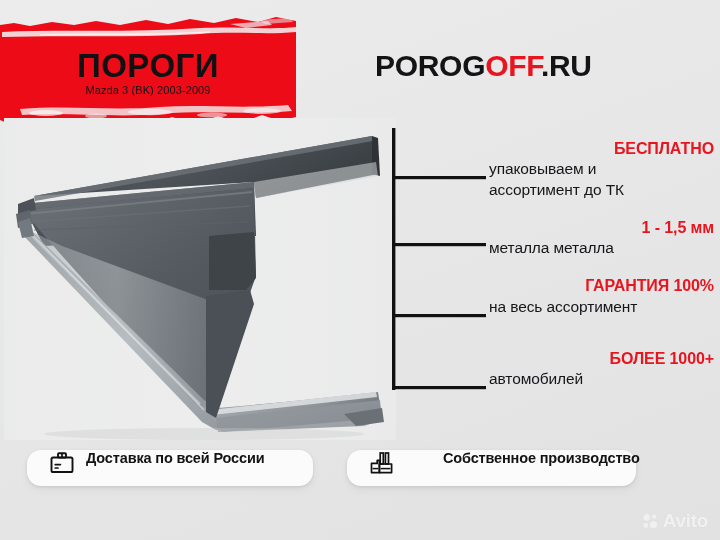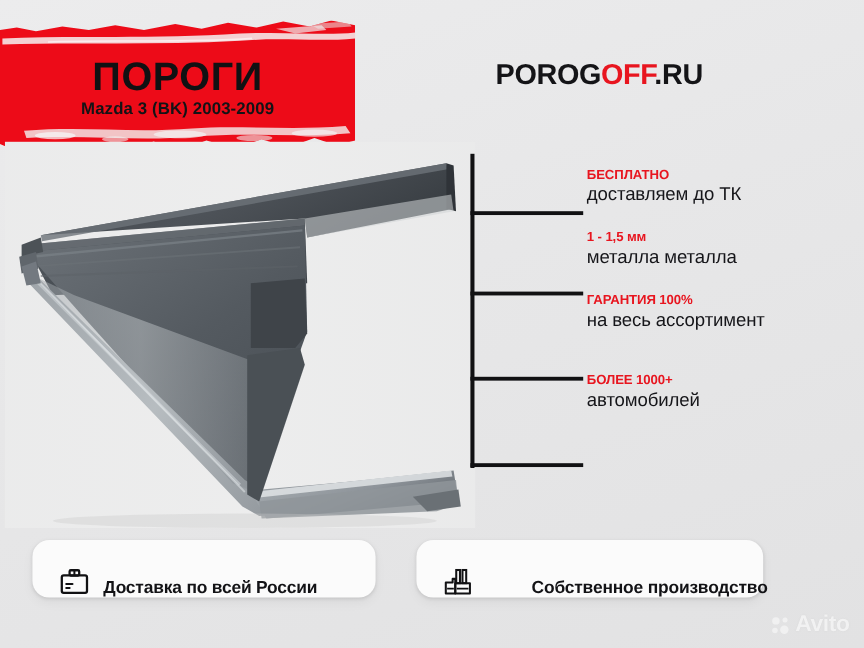--- a/index.html
+++ b/index.html
@@ -33,33 +33,33 @@
   }
   .banner-title {
     font-size: 33px;
     font-weight: 700;
     color: #111113;
     letter-spacing: 0.5px;
     line-height: 1;
     text-align: center;
   }
   .banner-sub {
-    font-size: 14px;
-    font-weight: 700;
+    font-size: 11px;
+    font-weight: 400;
     color: #131316;
     letter-spacing: 0.1px;
     line-height: 1;
     text-align: left;
   }
 
   
   .logo {
     position: absolute;
-    left: 413px; top: 51px;
-    font-size: 24px;
+    left: 375px; top: 51px;
+    font-size: 30px;
     font-weight: 800;
     letter-spacing: -0.3px;
     line-height: 1;
     white-space: nowrap;
     color: #141417;
   }
   .logo .red { color: #e8151f; }
 
   
   .product {
@@ -79,24 +79,25 @@
   .features {
     position: absolute;
     left: 489px; top: 139px;
     width: 225px;
   }
   .feature { margin-bottom: 17px; }
   .feature:last-child { margin-bottom: 0; }
   .f-head {
     color: #e8151f;
     font-weight: 700;
-    font-size: 11px;
+    font-size: 16px;
     line-height: 1.28;
     letter-spacing: -0.1px;
     white-space: nowrap;
+    text-align: right;
   }
   .f-body {
     color: #16161a;
     font-weight: 400;
     font-size: 15.5px;
     line-height: 1.3;
     letter-spacing: -0.1px;
   }
   .f2 { margin-top: 18px; }
   .f3 { margin-top: 18px; }
@@ -104,25 +105,25 @@
 
   
   .badges {
     position: absolute;
     left: 27px; top: 450px;
     width: 666px; height: 48px;
     display: flex;
     gap: 34px;
   }
   .badge {
-    height: 48px;
+    height: 36px;
     background: #fbfbfb;
     border-radius: 14px;
     display: flex;
-    align-items: flex-end;
+    align-items: flex-start;
     gap: 11px;
     padding: 0 22px;
     box-shadow: 0 1px 3px rgba(0,0,0,0.10), 0 4px 10px rgba(0,0,0,0.05);
   }
   .badge-1 { width: 286px; }
   .badge-2 { width: 289px; gap: 48px; }
   .badge-label {
     font-size: 14.5px;
     font-weight: 700;
     color: #131316;
@@ -280,21 +281,22 @@
       <rect x="2" y="115" width="94" height="3.2" fill="#111113"></rect>
       <rect x="2" y="186" width="94" height="3.2" fill="#111113"></rect>
       <rect x="2" y="258" width="94" height="3.2" fill="#111113"></rect>
     </svg>
   </div>
 
   <div class="features">
 
     <div class="feature">
       <div class="f-head">БЕСПЛАТНО</div>
-      <div class="f-body">доставляем до ТК</div>
+      <div class="f-body">упаковываем и</div>
+      <div class="f-body">ассортимент до ТК</div>
     </div>
 
     <div class="feature f2">
       <div class="f-head">1 - 1,5 мм</div>
       <div class="f-body">металла металла</div>
     </div>
 
     <div class="feature f3">
       <div class="f-head">ГАРАНТИЯ 100%</div>
       <div class="f-body">на весь ассортимент</div>

